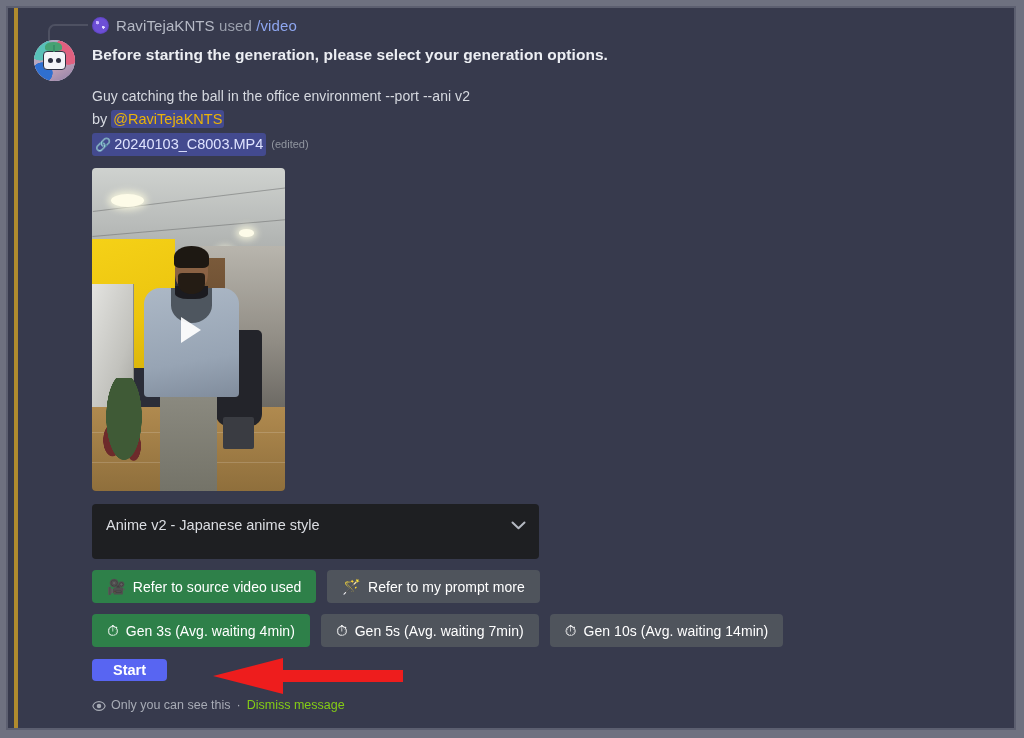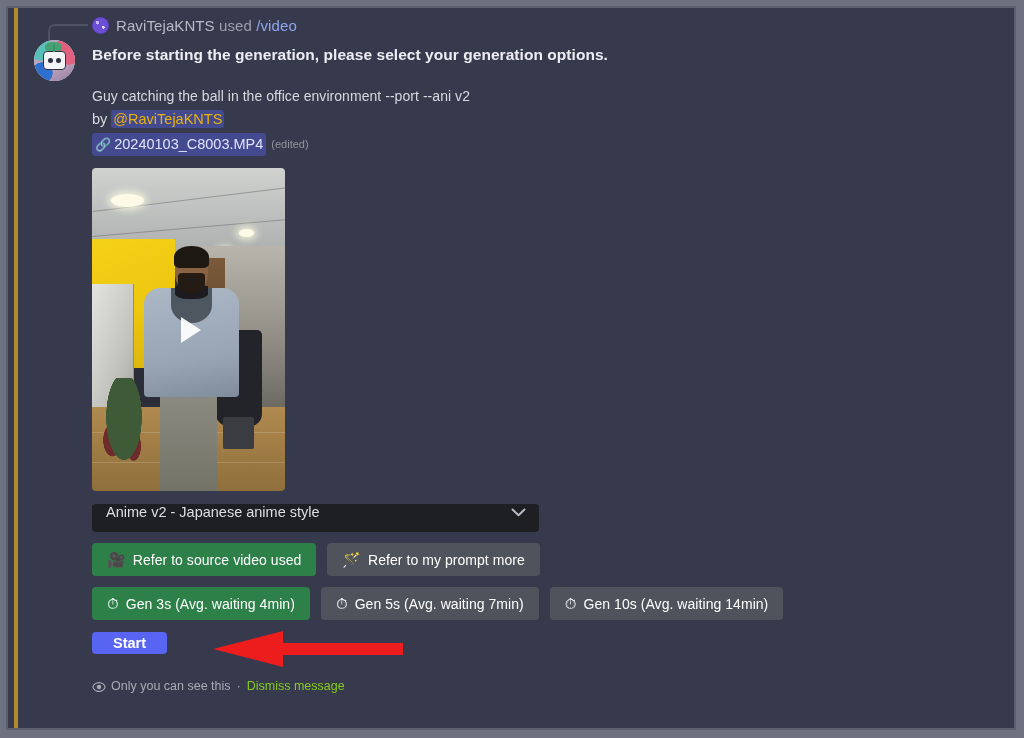--- a/index.html
+++ b/index.html
@@ -340,21 +340,21 @@
     border-left: 20px solid rgba(255,255,255,.93);
     border-top: 13px solid transparent;
     border-bottom: 13px solid transparent;
     margin-left: 5px;
   }
 
   
   #style-select {
     margin-top: 13px;
     width: 447px;
-    height: 28px;
+    height: 55px;
     background: #1e1f22;
     border-radius: 4px;
     display: flex;
     align-items: center;
     justify-content: space-between;
     padding: 0 13px 12px 14px;
     cursor: pointer;
   }
   #style-select-label {
     font-size: 14.5px;
@@ -424,21 +424,21 @@
     width: 250px;
     height: 40px;
     pointer-events: none;
   }
 
   
   #ephemeral-footer {
     display: flex;
     align-items: center;
     gap: 5px;
-    margin-top: 22px;
+    margin-top: 14px;
     font-size: 12.5px;
     color: #a7abb5;
   }
   #ephemeral-footer .eye { display: block; }
   #dismiss-link {
     color: #84cc16;
     cursor: pointer;
     font-weight: 500;
     text-align: right;
   }

